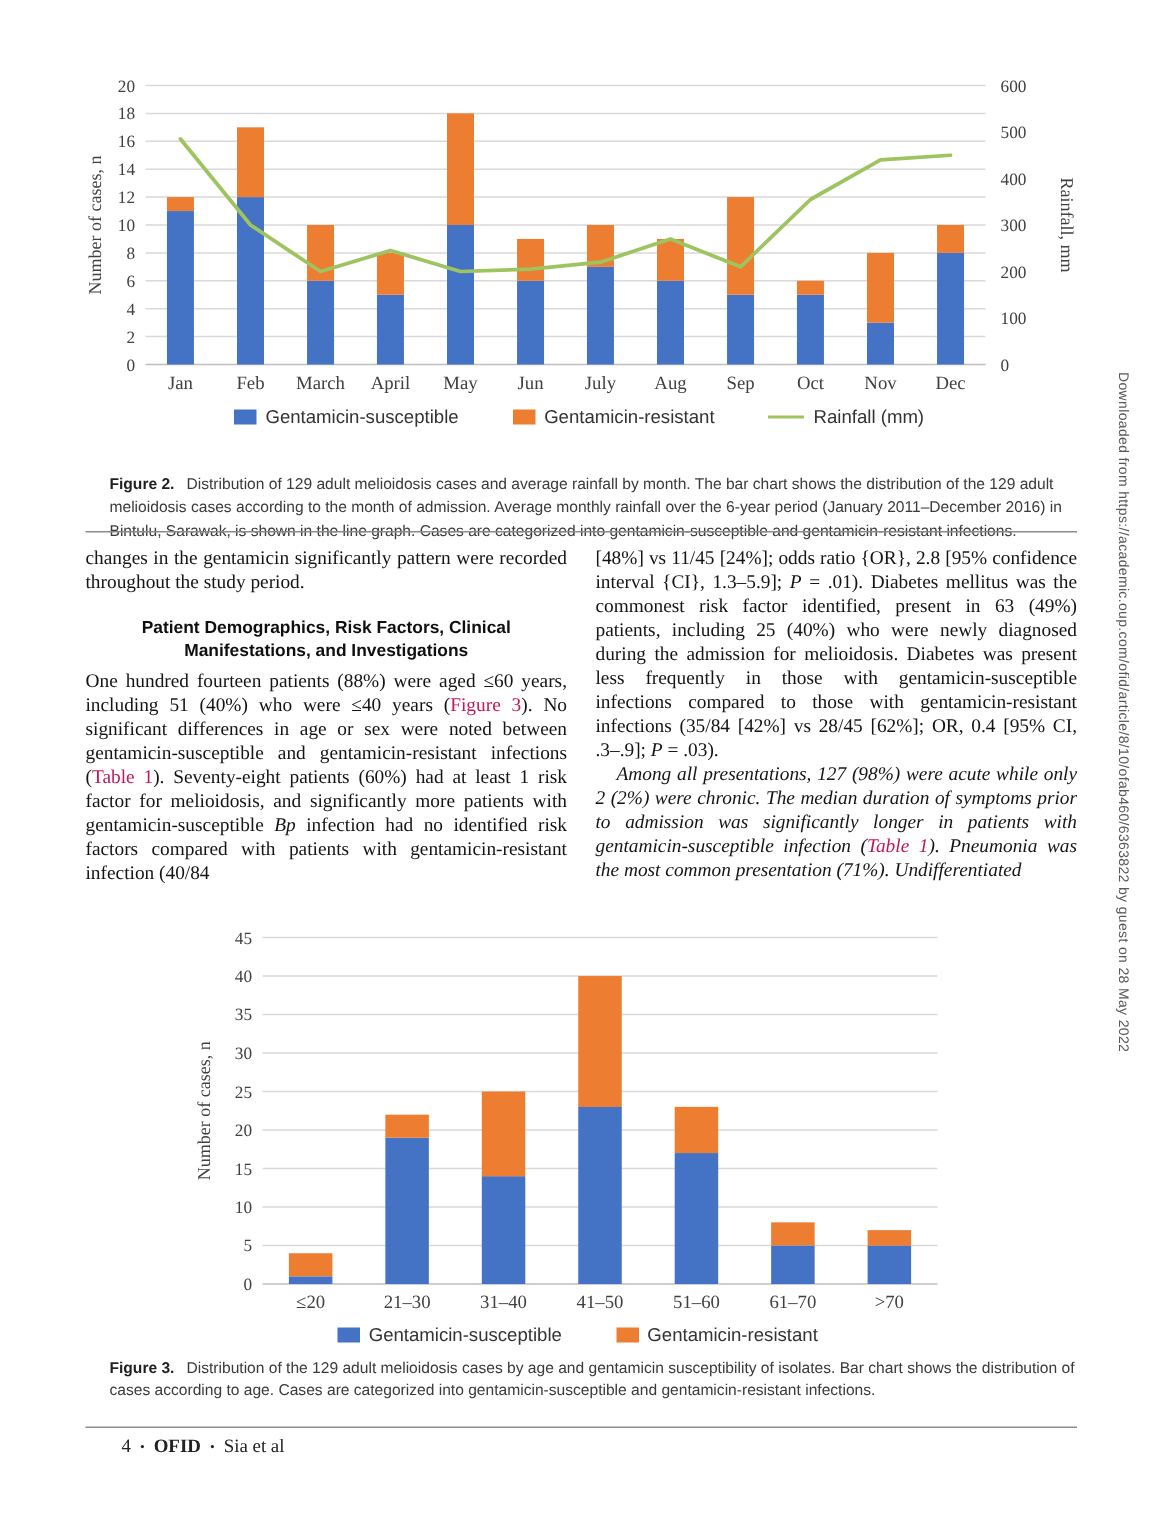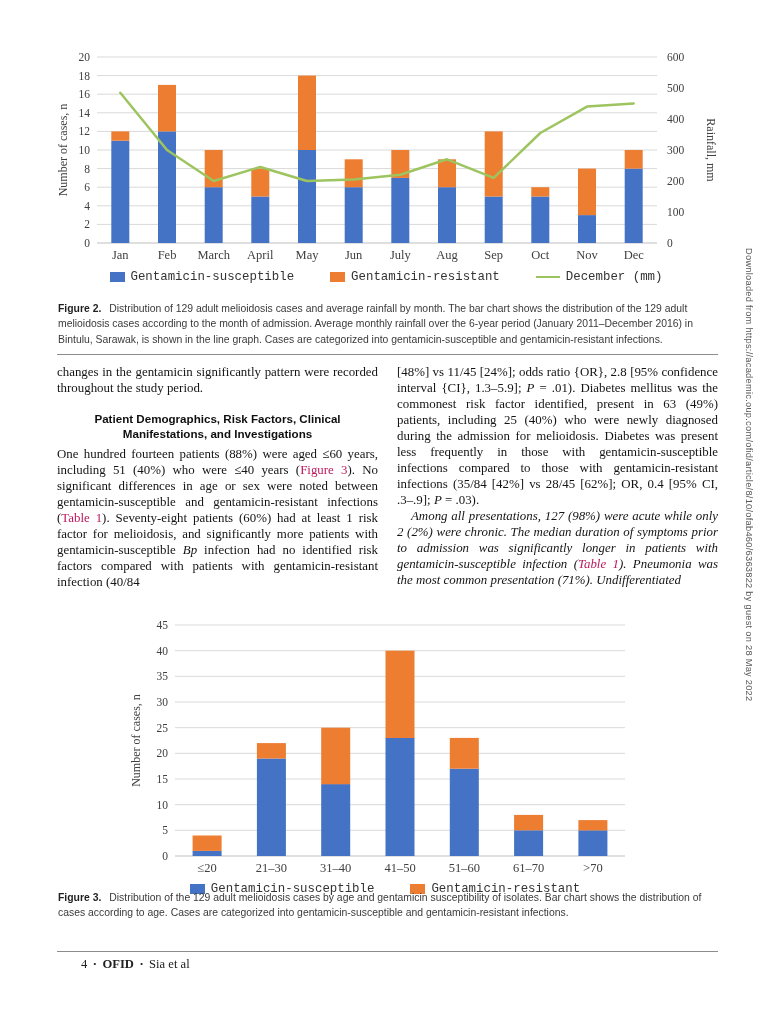--- a/index.html
+++ b/index.html
@@ -7,26 +7,26 @@
     width:777px;height:1024px;background:#ffffff;position:relative;overflow:hidden;
     font-family:"Liberation Serif", serif;color:#1a1a1a;
   }
   .page{position:absolute;inset:0;}
   
   .chart-block{position:absolute;}
   .chart1{left:55px;top:42px;width:662px;}
   .chart2{left:128px;top:614px;width:514px;}
   svg text{font-family:"Liberation Serif", serif;fill:#404040;}
   .legend-row{display:flex;justify-content:center;align-items:center;gap:36px;margin-top:2px;
-    font-family:Liberation Mono, monospace;font-size:12.4px;color:#333;}
+    font-family:Liberation Sans, sans-serif;font-size:12.4px;color:#333;}
   .legend-item{display:flex;align-items:center;gap:6px;}
   .swatch{width:15px;height:10px;display:inline-block;}
   .swatch-line{width:24px;height:0;border-top:2.5px solid;display:inline-block;}
   
-  .cap{position:absolute;left:57px;width:661px;margin:1px;
+  .cap{position:absolute;left:57px;width:661px;margin:16px;
     font-family:"Liberation Sans", sans-serif;font-size:10.4px;line-height:1.48;color:#3a3a3a;}
   .cap .cap-label{font-weight:bold;color:#1f1f1f;margin-right:8px;}
   .rule{position:absolute;left:57px;width:661px;border-top:1px solid #8c8c8c;height:0;}
   
   .columns{position:absolute;left:57px;top:364px;width:661px;display:flex;gap:19px;}
   .col{width:321px;font-size:12.9px;line-height:1.24;text-align:justify;color:#141414;}
   .col p{margin:0;}
   .subhead{font-family:"Liberation Sans", sans-serif;font-weight:bold;font-size:11.6px;
     line-height:1.3;margin:15px 0 5px 0 !important;text-align:center;color:#0f0f0f;}
   .indent{text-indent:14px;font-style:italic;}
@@ -121,21 +121,21 @@
         <span class="legend-item">
           <span class="swatch" style="background: rgb(68, 114, 196);"></span>
           <span>Gentamicin-susceptible</span>
         </span>
         <span class="legend-item">
           <span class="swatch" style="background: rgb(237, 125, 49);"></span>
           <span>Gentamicin-resistant</span>
         </span>
         <span class="legend-item">
           <span class="swatch-line" style="border-top-color: rgb(157, 196, 95);"></span>
-          <span>December (mm)</span>
+          <span>Rainfall (mm)</span>
         </span>
       </div>
   </div>
 
   <p class="cap" style="top:300px"><span class="cap-label">Figure 2.</span><span>Distribution of 129 adult melioidosis cases and average rainfall by month. The bar chart shows the distribution of the 129 adult melioidosis cases according to the month of admission. Average monthly rainfall over the 6-year period (January 2011–December 2016) in Bintulu, Sarawak, is shown in the line graph. Cases are categorized into gentamicin-susceptible and gentamicin-resistant infections.</span></p>
 
   <div class="rule" style="top:354px"></div>
 
   <div class="columns">
     <div class="col">

